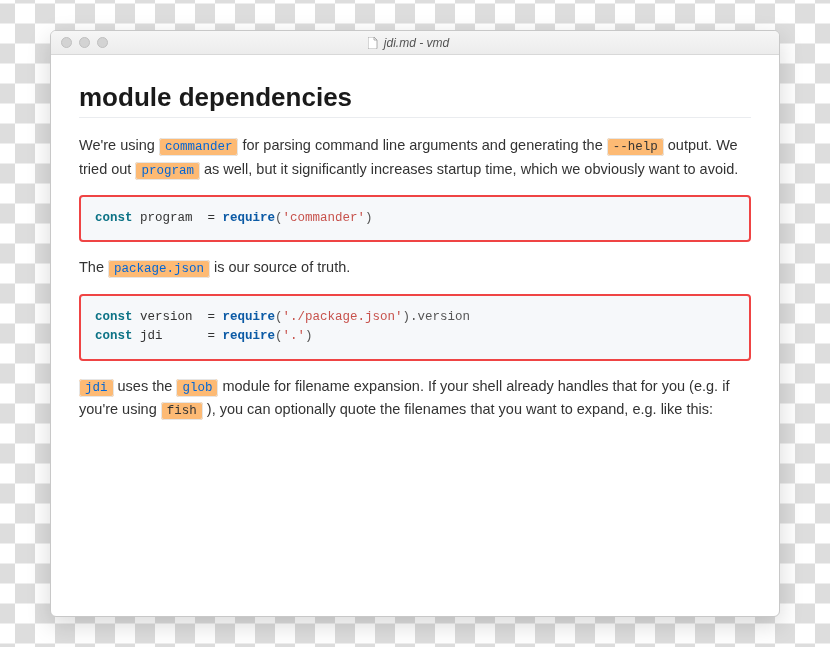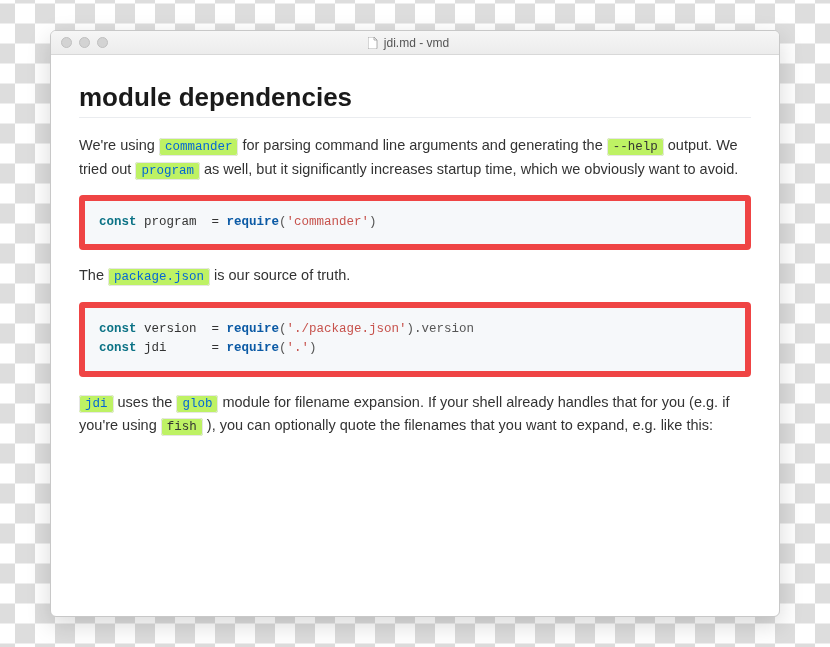--- a/index.html
+++ b/index.html
@@ -47,20 +47,21 @@
       position: absolute;
       left: 0; right: 13px;
       text-align: center;
       font-size: 12px;
       color: #555;
       display: flex;
       align-items: center;
       justify-content: center;
       gap: 6px;
       pointer-events: none;
+      font-style: italic;
     }
     .doc-icon {
       width: 10px;
       height: 12px;
       display: inline-block;
     }
     .doc-icon svg { display: block; }
     .content {
       padding: 22px 28px;
       overflow: hidden;
@@ -73,30 +74,30 @@
       font-weight: 700;
       color: #1a1a1a;
       border-bottom: 1px solid #eaecef;
       padding-bottom: 0;
       margin-bottom: 16px;
     }
     p { margin: 12px 0; }
     .inline-code {
       font-family: "SFMono-Regular", Consolas, "Liberation Mono", Menlo, monospace;
       font-size: 12.5px;
-      background: #bef264;
+      background: #fdba74;
       border: 1px solid #e6e6e6;
       border-radius: 3px;
       padding: 1px 5px;
       color: #0366d6;
     }
     .inline-code.plain { color: #333; }
     pre {
       background: #f6f8fa;
-      border: 6px solid #ef4444;
+      border: 2px solid #ef4444;
       border-radius: 4px;
       padding: 12px 14px;
       font-family: "SFMono-Regular", Consolas, "Liberation Mono", Menlo, monospace;
       font-size: 12.5px;
       line-height: 1.55;
       margin: 14px 0;
       white-space: pre;
       overflow-x: auto;
       color: #333;
     }

